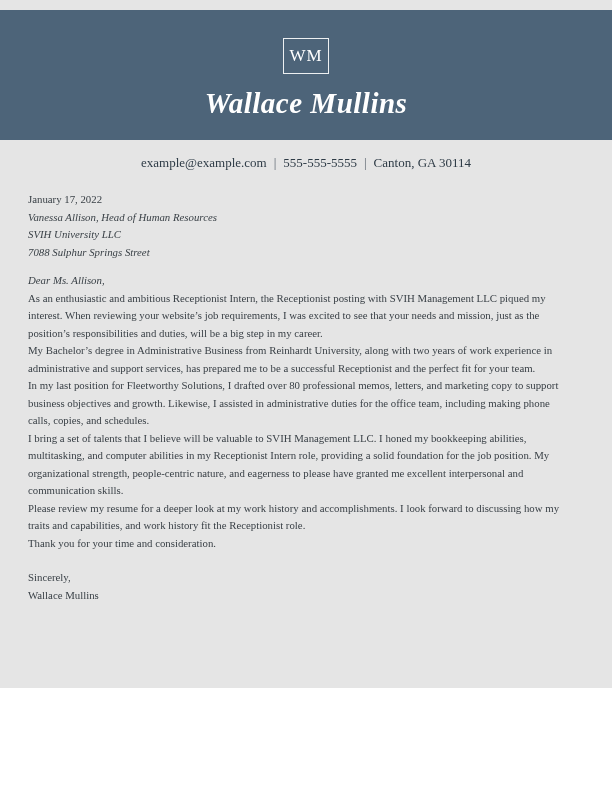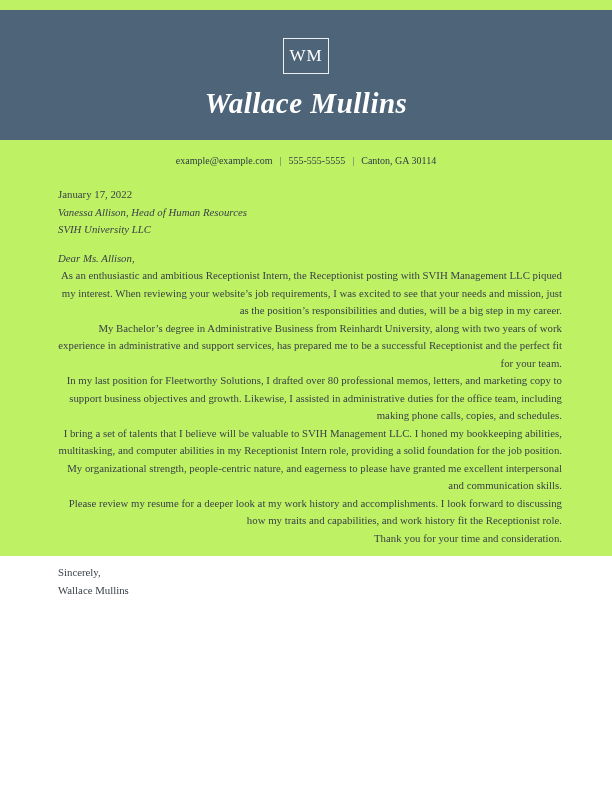--- a/index.html
+++ b/index.html
@@ -12,23 +12,23 @@
   html, body { background: #ffffff; }
   body {
     width: 612px;
     height: 792px;
     font-family: "Liberation Serif", "DejaVu Serif", serif;
     color: var(--body-text);
     overflow: hidden;
   }
   .page {
     width: 612px;
-    height: 556px;
+    height: 688px;
     padding-top: 10px;
-    background: #bef264;
+    background: #e5e5e5;
   }
   .band {
     background: var(--band-color);
     height: 130px;
     width: 612px;
     display: flex;
     flex-direction: column;
     align-items: center;
     justify-content: center;
     gap: 15px;
@@ -49,38 +49,38 @@
     color: var(--band-text);
     font-size: 29px;
     font-style: italic;
     font-weight: bold;
     letter-spacing: 0.5px;
     line-height: 1;
   }
   .contact {
     text-align: center;
     margin-top: 15px;
-    font-size: 10px;
+    font-size: 13px;
     color: var(--contact-text);
   }
   .contact .sep {
     margin: 0 7px;
     color: #5a646d;
   }
   .letter {
-    padding: 20px 50px 0 58px;
+    padding: 20px 50px 0 28px;
     font-size: 10.8px;
     line-height: 17.5px;
     color: var(--body-text);
   }
   .letter p { margin: 0; }
   .date-line { margin-bottom: 11px; }
   .recipient-block { margin-bottom: 11px; font-style: italic; }
   .salutation-line { margin-bottom: 6px; font-style: italic; }
-  .para { margin-bottom: 11px; text-align: right; }
+  .para { margin-bottom: 11px; text-align: left; }
   .signoff { margin-top: 17px; }
 </style>
 </head>
 <body>
 
 <div class="page">
 
   <header class="band">
     <div class="monogram">
       <span>WM</span>
@@ -92,20 +92,21 @@
     <span>example@example.com</span><span class="sep">|</span><span>555-555-5555</span><span class="sep">|</span><span>Canton, GA 30114</span>
   </div>
 
   <main class="letter">
 
     <p class="date-line">January 17, 2022</p>
 
     <div class="recipient-block">
       <p>Vanessa Allison, Head of Human Resources</p>
       <p>SVIH University LLC</p>
+      <p>7088 Sulphur Springs Street</p>
     </div>
 
     <p class="salutation-line">Dear Ms. Allison,</p>
 
     <p class="para">As an enthusiastic and ambitious Receptionist Intern, the Receptionist posting with SVIH Management LLC piqued my interest. When reviewing your website’s job requirements, I was excited to see that your needs and mission, just as the position’s responsibilities and duties, will be a big step in my career.</p>
     <p class="para">My Bachelor’s degree in Administrative Business from Reinhardt University, along with two years of work experience in administrative and support services, has prepared me to be a successful Receptionist and the perfect fit for your team.</p>
     <p class="para">In my last position for Fleetworthy Solutions, I drafted over 80 professional memos, letters, and marketing copy to support business objectives and growth. Likewise, I assisted in administrative duties for the office team, including making phone calls, copies, and schedules.</p>
     <p class="para">I bring a set of talents that I believe will be valuable to SVIH Management LLC. I honed my bookkeeping abilities, multitasking, and computer abilities in my Receptionist Intern role, providing a solid foundation for the job position. My organizational strength, people-centric nature, and eagerness to please have granted me excellent interpersonal and communication skills.</p>
     <p class="para">Please review my resume for a deeper look at my work history and accomplishments. I look forward to discussing how my traits and capabilities, and work history fit the Receptionist role.</p>
     <p class="para">Thank you for your time and consideration.</p>

